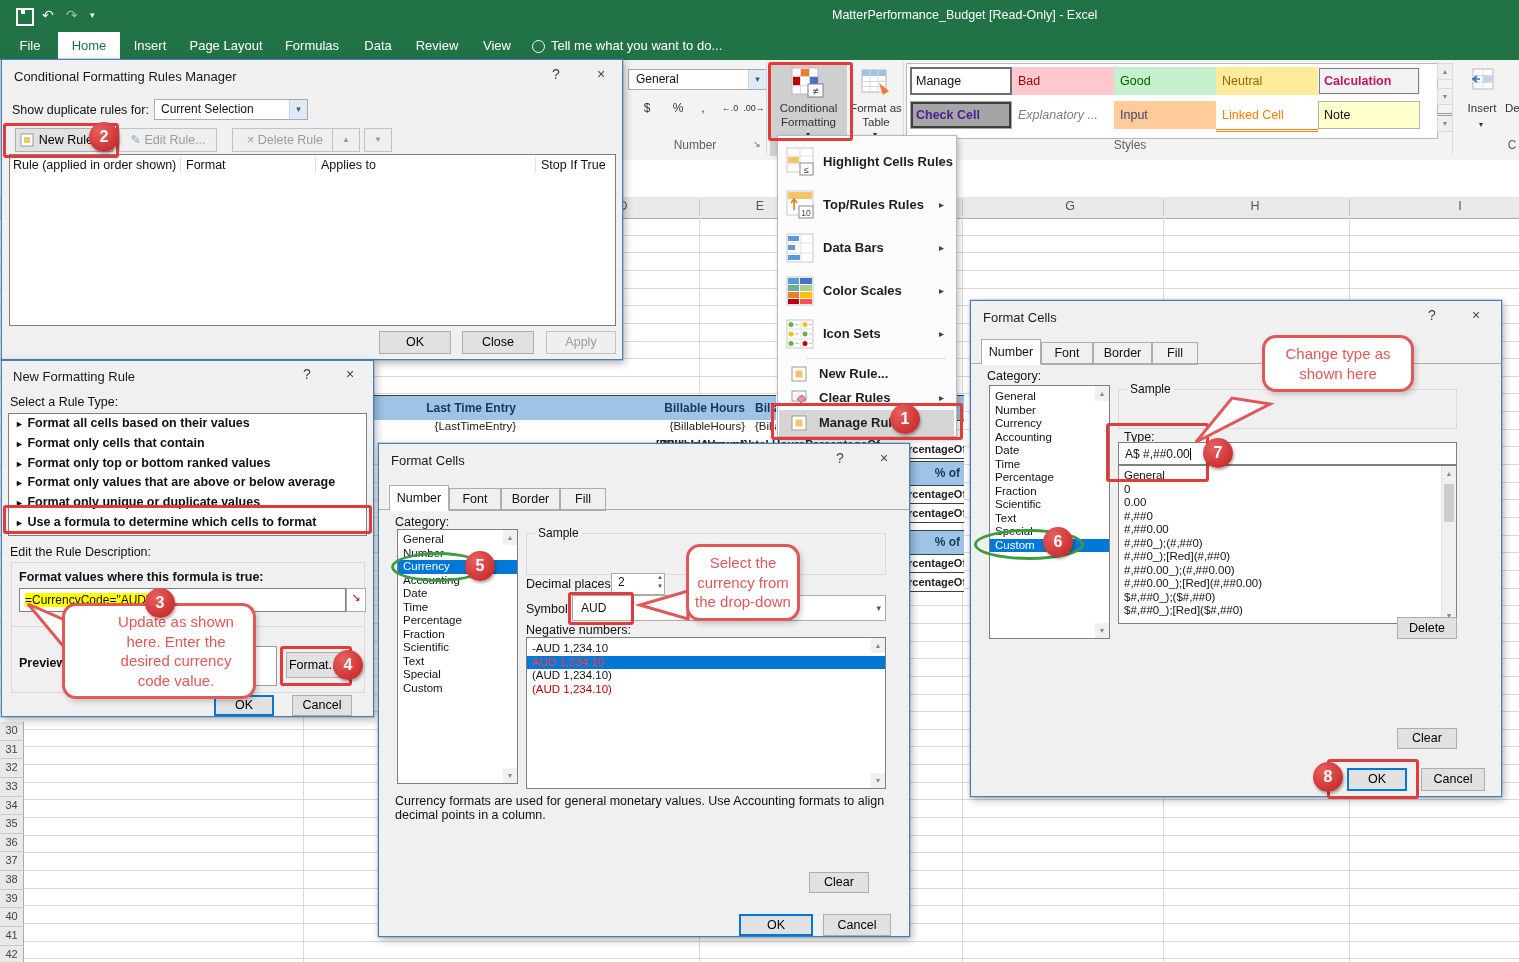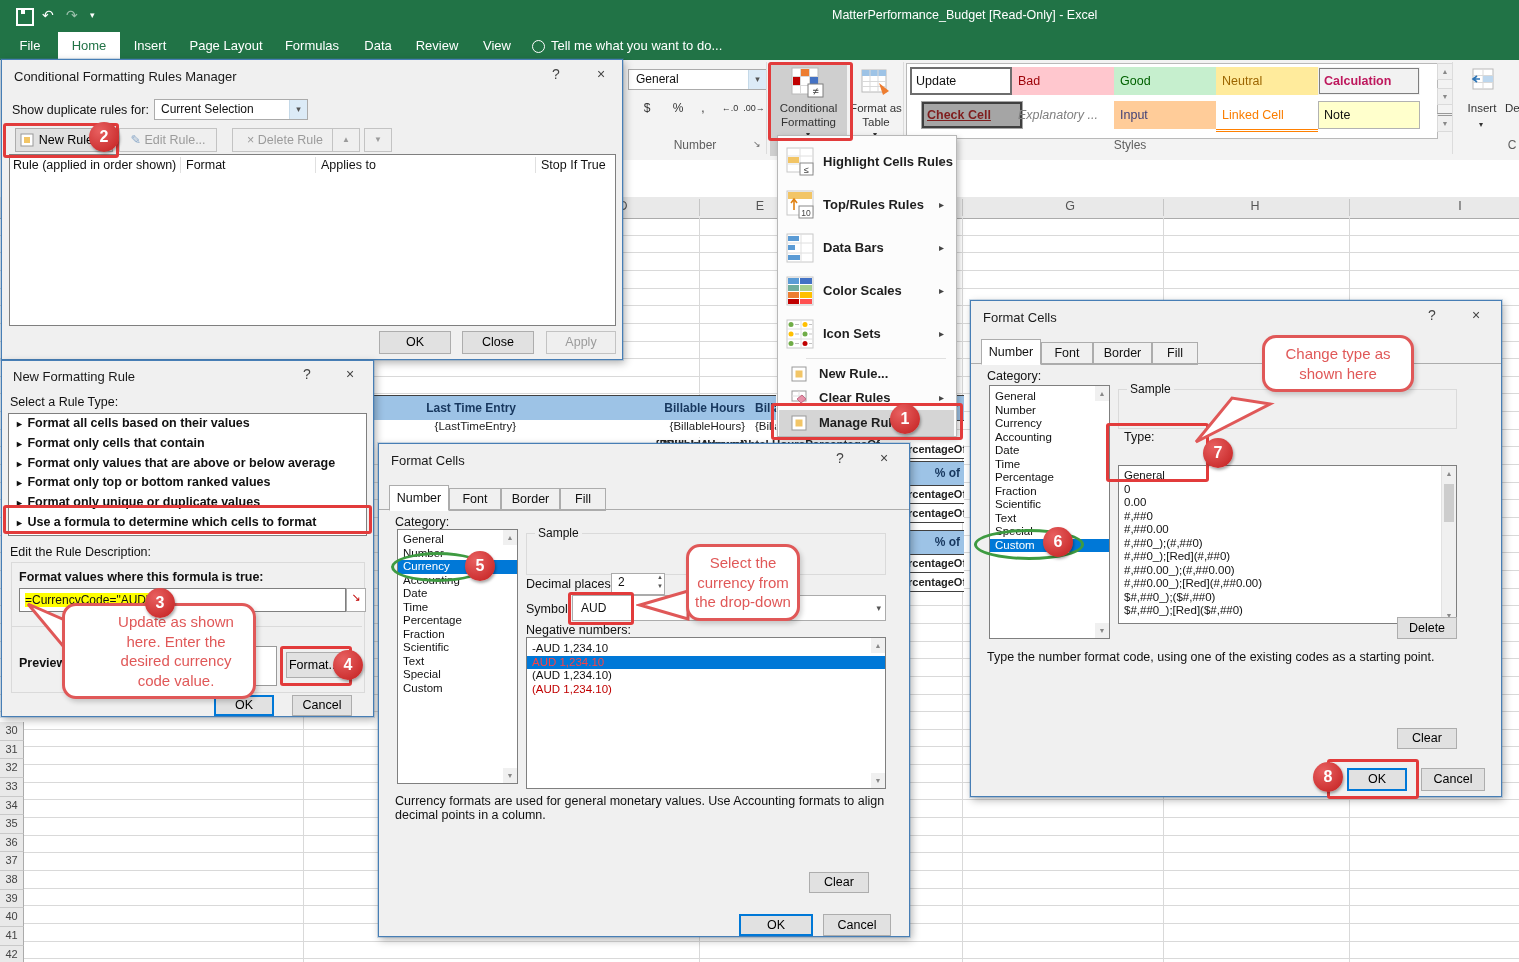--- a/index.html
+++ b/index.html
@@ -134,26 +134,26 @@
       <path d="M1 14.5H25M1 19.5H25M9 3V25M17 3V25" stroke="#D9D9D9" fill="none"></path>
       <path d="M18 16 L28 24 L22 28 Z" fill="#ED7D31"></path>
     </svg>
     <span class="a" style="left:0;top:40px;width:56px;">Format as</span>
     <span class="a" style="left:0;top:54px;width:56px;">Table</span>
     <span class="a" style="left:25px;top:68px;font-size:8px;">▾</span>
   </div>
   <span class="rsep" style="left:903px;"></span>
 
   <div class="a gallery" style="left:906px;top:3px;width:530px;height:74px;">
-    <span class="chip" style="left:3px;top:3px;background:#fff;outline:2px solid #6E6E6E;outline-offset:-2px;">Update</span>
+    <span class="chip" style="left:3px;top:3px;background:#fff;outline:2px solid #6E6E6E;outline-offset:-2px;">Manage</span>
     <span class="chip" style="left:105px;top:3px;background:#FFC7CE;color:#9C0006;">Bad</span>
     <span class="chip" style="left:207px;top:3px;background:#C6EFCE;color:#006100;">Good</span>
     <span class="chip" style="left:309px;top:3px;background:#FFEB9C;color:#9C6500;">Neutral</span>
     <span class="chip" style="left:411px;top:3px;background:#F2F2F2;color:#be185d;font-weight:bold;outline:1px solid #7F7F7F;outline-offset:-2px;">Calculation</span>
-    <span class="chip" style="left:14px;top:37px;background:#A5A5A5;color:#7f1d1d;font-weight:bold;outline:2px solid #3F3F3F;outline-offset:-3px;text-decoration:underline;">Check Cell</span>
+    <span class="chip" style="left:3px;top:37px;background:#A5A5A5;color:#4c1d95;font-weight:bold;outline:2px solid #3F3F3F;outline-offset:-3px;">Check Cell</span>
     <span class="chip" style="left:105px;top:37px;color:#7F7F7F;font-style:italic;">Explanatory ...</span>
     <span class="chip" style="left:207px;top:37px;background:#FFCC99;color:#3F3F76;">Input</span>
     <span class="chip" style="left:309px;top:37px;color:#FA7D00;border-bottom:3px double #FF8001;">Linked Cell</span>
     <span class="chip" style="left:411px;top:37px;background:#FFFFCC;outline:1px solid #B2B2B2;outline-offset:-1px;">Note</span>
   </div>
   <span class="sarr" style="left:1437px;top:3px;">▲</span>
   <span class="sarr" style="left:1437px;top:28px;">▼</span>
   <span class="sarr" style="left:1437px;top:53px;border-top:3px double #999;">▼</span>
   <span class="grplabel" style="left:1090px;top:78px;width:80px;">Styles</span>
   <span class="rsep" style="left:1452px;"></span>
@@ -370,22 +370,22 @@
 </div>
 
 <div class="a dlg" style="left:1px;top:360px;width:371px;height:355px;">
   <span class="dtitle" style="left:11px;top:8px;">New Formatting Rule</span>
   <span class="dx" style="left:292px;top:5px;width:26px;">?</span>
   <span class="dx" style="left:334px;top:5px;width:28px;">×</span>
   <span class="lbl" style="left:8px;top:34px;">Select a Rule Type:</span>
   <div class="wbox" style="left:6px;top:52px;width:357px;height:121px;">
     <div class="li19"><span style="font-size:9px;">►</span> <span style="font-weight:600;">Format all cells based on their values</span></div>
     <div class="li19"><span style="font-size:9px;">►</span> <span style="font-weight:600;">Format only cells that contain</span></div>
+    <div class="li19"><span style="font-size:9px;">►</span> <span style="font-weight:600;">Format only top or bottom ranked values</span></div>
     <div class="li19"><span style="font-size:9px;">►</span> <span style="font-weight:600;">Format only values that are above or below average</span></div>
-    <div class="li19"><span style="font-size:9px;">►</span> <span style="font-weight:600;">Format only top or bottom ranked values</span></div>
     <div class="li19"><span style="font-size:9px;">►</span> <span style="font-weight:600;">Format only unique or duplicate values</span></div>
     <div class="li19"><span style="font-size:9px;">►</span> <span style="font-weight:600;">Use a formula to determine which cells to format</span></div>
   </div>
   <span class="lbl" style="left:8px;top:184px;">Edit the Rule Description:</span>
   <div class="grpbox" style="left:9px;top:201px;width:352px;height:129px;"></div>
   <span class="lbl b6" style="left:17px;top:209px;">Format values where this formula is true:</span>
   <div class="wbox" style="left:17px;top:227px;width:325px;height:22px;line-height:22px;">
     <span style="background:#FFFF00;margin-left:5px;font-size:12px;">=CurrencyCode="AUD"</span>
   </div>
   <div class="wbox" style="left:344px;top:227px;width:18px;height:22px;text-align:center;border-color:#ABABAB;">
@@ -477,39 +477,41 @@
     <div class="li">Text</div>
     <div class="li">Special</div>
     <div class="li selblue">Custom</div>
     <span class="sarr" style="right:0;top:0;border:none;">▲</span>
     <span class="sarr" style="right:0;bottom:0;border:none;">▼</span>
   </div>
   <div class="grpbox" style="left:147px;top:88px;width:337px;height:38px;">
       <span>Sample</span>
     </div>
   <span class="lbl" style="left:153px;top:129px;">Type:</span>
+  <div class="wbox" style="left:147px;top:141px;width:337px;height:21px;line-height:21px;">
+    <span style="padding-left:6px;font-size:12px;">A$ #,##0.00</span><span class="caret"></span>
+  </div>
   <div class="wbox" style="left:147px;top:164px;width:337px;height:157px;">
     <div class="li" style="margin-top:3px;">General</div>
     <div class="li">0</div>
     <div class="li">0.00</div>
     <div class="li">#,##0</div>
     <div class="li">#,##0.00</div>
     <div class="li">#,##0_);(#,##0)</div>
     <div class="li">#,##0_);[Red](#,##0)</div>
     <div class="li">#,##0.00_);(#,##0.00)</div>
     <div class="li">#,##0.00_);[Red](#,##0.00)</div>
     <div class="li">$#,##0_);($#,##0)</div>
     <div class="li">$#,##0_);[Red]($#,##0)</div>
     <span class="scol" style="right:0;top:0;height:157px;"></span>
     <span class="sarr" style="right:0;top:0;border:none;">▲</span>
     <span class="a" style="right:2px;top:18px;width:10px;height:38px;background:#CDCDCD;"></span>
     <span class="sarr" style="right:0;bottom:0;border:none;">▼</span>
   </div>
   <div class="btn" style="left:426px;top:316px;width:58px;height:20px;line-height:20px;"><span>Delete</span></div>
-  <div class="a lbl" style="left:16px;top:349px;width:490px;white-space:normal;">Type the number format code, using one of the existing codes as a starting point.</div>
   <div class="btn" style="left:426px;top:427px;width:58px;height:19px;line-height:19px;"><span>Clear</span></div>
   <div class="btn def" style="left:376px;top:467px;width:58px;height:21px;line-height:21px;"><span>OK</span></div>
   <div class="btn" style="left:450px;top:467px;width:62px;height:21px;line-height:21px;"><span>Cancel</span></div>
 </div>
 
 <div class="redbox" style="left:768px;top:62px;width:79px;height:73px;"></div>
 <div class="redbox" style="left:3px;top:123px;width:110px;height:29px;"></div>
 <div class="redbox" style="left:771px;top:403px;width:186px;height:31px;"></div>
 <div class="redbox" style="left:3px;top:505px;width:363px;height:23px;"></div>
 <div class="redbox" style="left:280px;top:646px;width:66px;height:34px;"></div>

